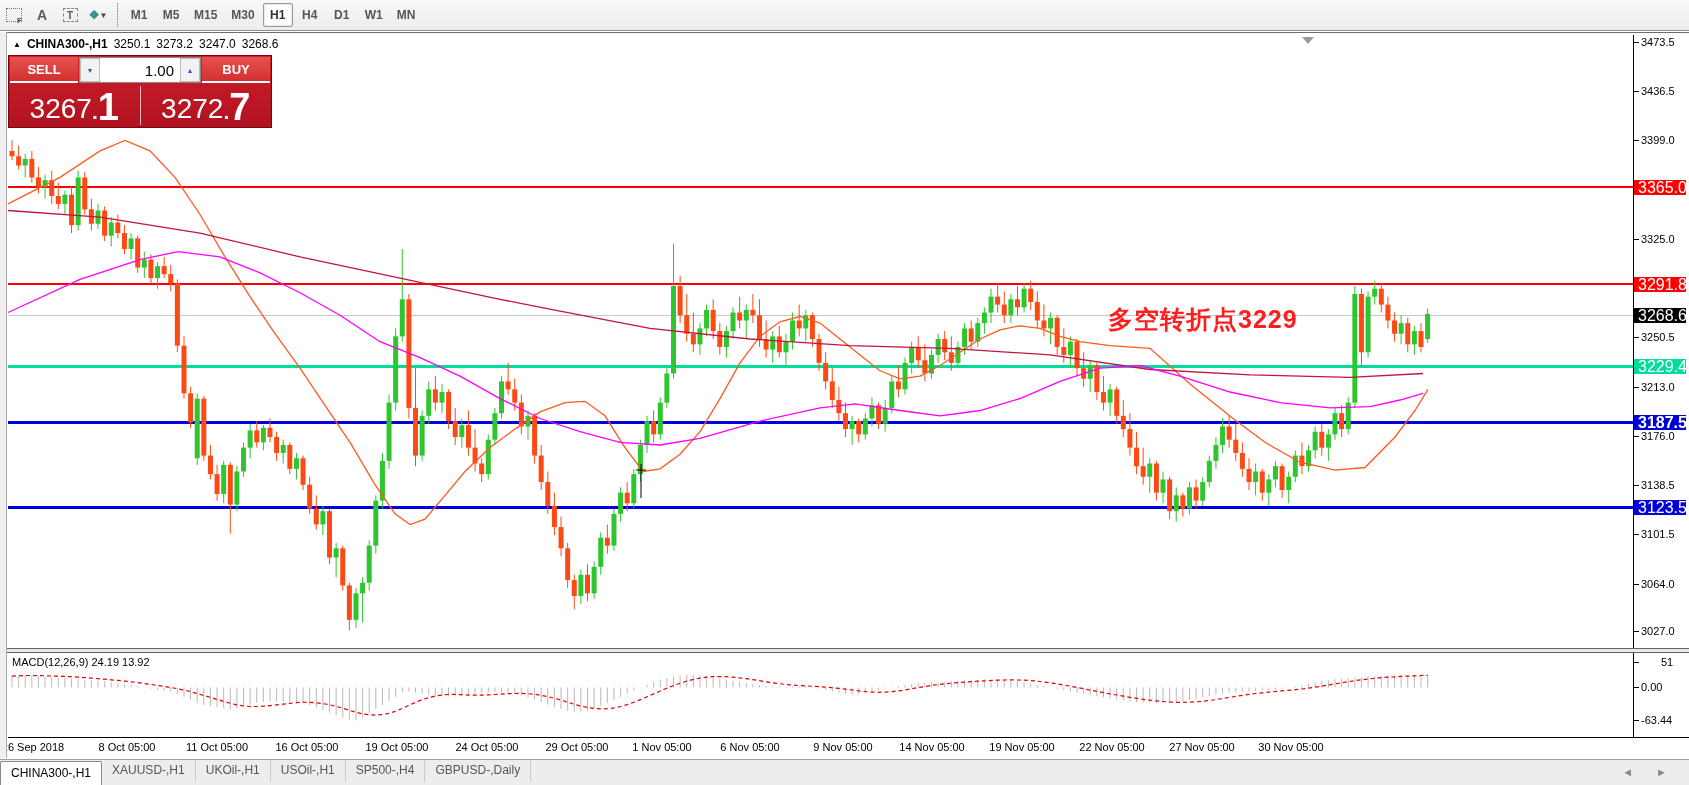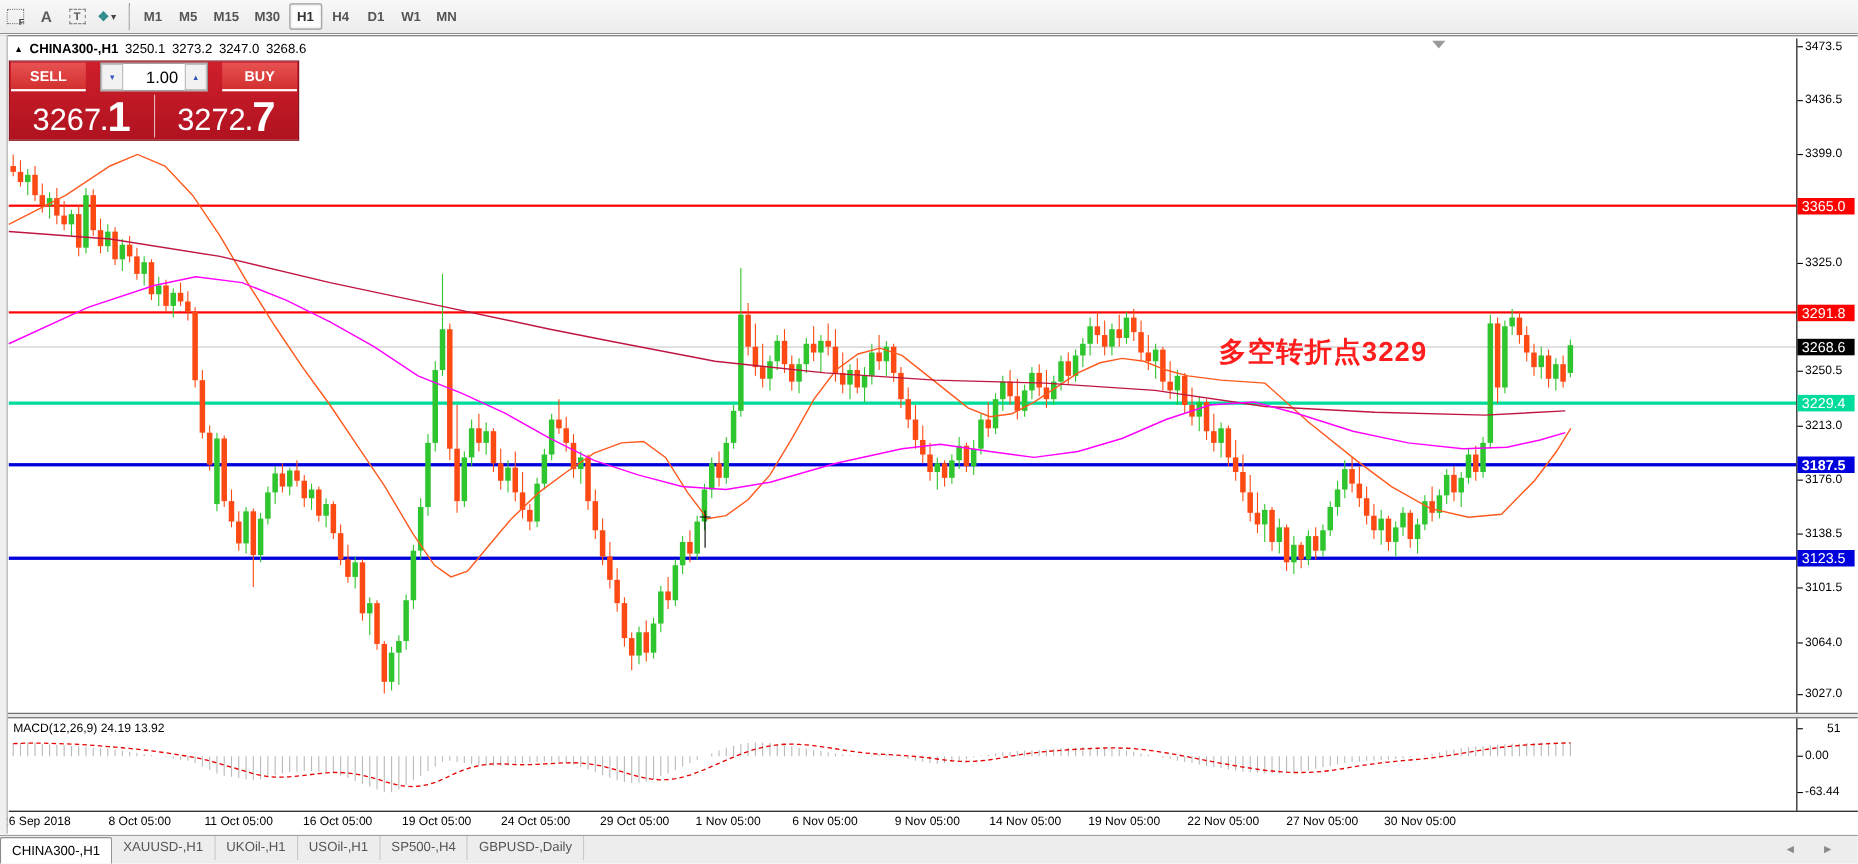--- a/index.html
+++ b/index.html
@@ -38,21 +38,21 @@
   #chart-svg { position:absolute; left:0; top:0; z-index:3; }
 
   #title-row { position:absolute; left:13px; top:37px; z-index:20; font-size:12px; color:#000;
                display:flex; align-items:center; gap:6px; }
   #title-row .tri { font-size:8px; }
   #title-row .sym { font-weight:bold; }
 
   
   #trade-panel { position:absolute; left:8px; top:55px; width:264px; height:73px; z-index:30;
                  background:linear-gradient(#cf1f2b,#b01220); border:1px solid #7e000c; }
-  #tp-top { display:flex; height:28px;gap:12px; }
+  #tp-top { display:flex; height:28px; }
   .tp-btn { width:68px; height:26px; margin:1px; background:linear-gradient(#e75252,#d32f2f);
             color:#fff; font-size:13px; font-weight:bold; display:flex; align-items:center;
             justify-content:center; border-bottom:2px solid #fff; }
   #tp-vol { flex:1; height:26px; margin:1px 0; background:#fff; border:1px solid #888;
             display:flex; align-items:center; }
   .spin { width:20px; height:24px; background:#f2f2f2; border:1px solid #bbb; color:#3355bb;
           font-size:8px; display:flex; align-items:center; justify-content:center; }
   #vol-val { flex:1; text-align:right; padding-right:6px; font-size:15px; color:#000; }
   #tp-prices { display:flex; height:43px; }
   .tp-price { flex:1; display:flex; align-items:flex-end; justify-content:center; color:#fff;
@@ -67,21 +67,21 @@
                 font-weight:bold; letter-spacing:1px; }
 
   #shift-marker { position:absolute; left:1302px; top:37px; width:0; height:0; z-index:5;
                   border-left:6px solid transparent; border-right:6px solid transparent;
                   border-top:7px solid #9a9a9a; }
 
   
   .ptick { position:absolute; left:1641px; font-size:11px; color:#000; z-index:7; }
   .ptick:before { content:""; position:absolute; left:-7px; top:6px; width:5px; height:1px; background:#000; }
   .pbadge { position:absolute; left:1634px; width:52px; height:15px; z-index:8; color:#fff;
-            font-size:13px; line-height:15px; padding-left:4px; }
+            font-size:16px; line-height:15px; padding-left:4px; }
 
   
   #splitter { position:absolute; left:0; top:648px; width:1689px; height:5px; z-index:9;
               background:#e8e8e8; border-top:1px solid #666; border-bottom:1px solid #666; }
   #macd-label { position:absolute; left:12px; top:656px; z-index:10; font-size:11px; color:#000; }
   #macd-bottom { position:absolute; left:8px; top:737px; width:1681px; height:1px; background:#000; z-index:6; }
   .mtick { position:absolute; left:1641px; font-size:11px; color:#000; z-index:7; }
   .mtick:before { content:""; position:absolute; left:-7px; top:6px; width:5px; height:1px; background:#000; }
 
   

